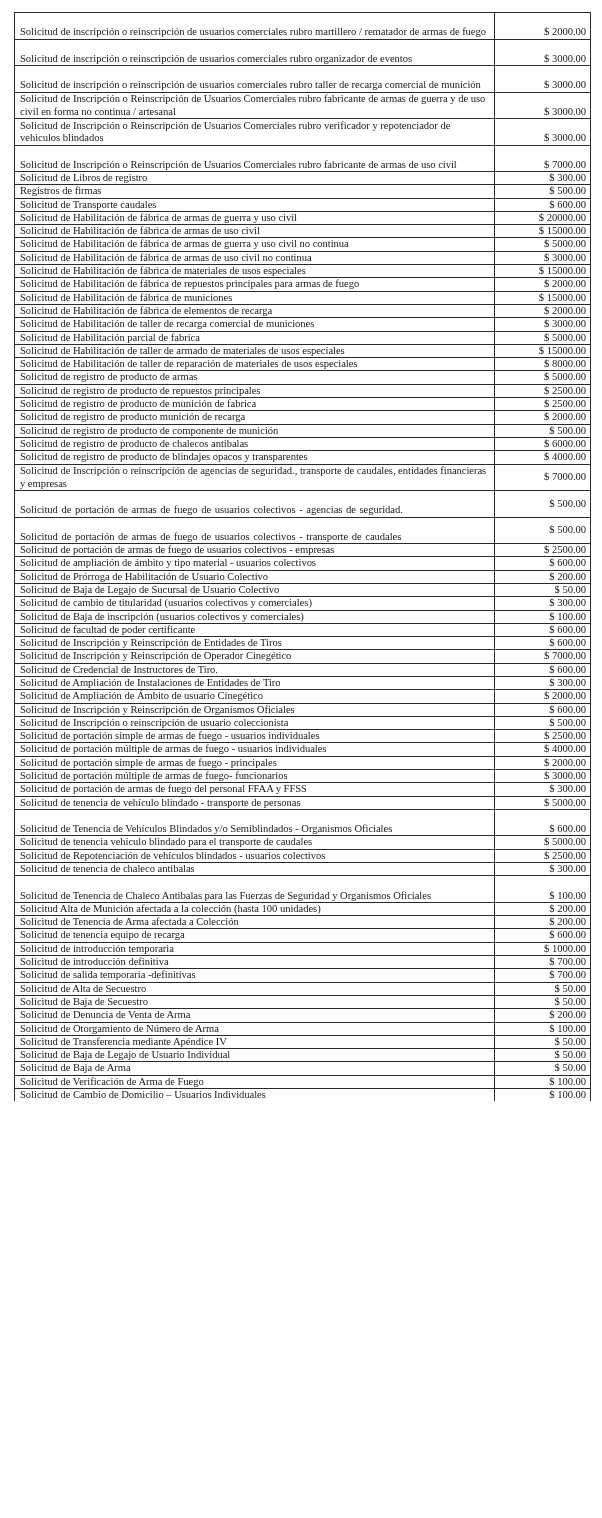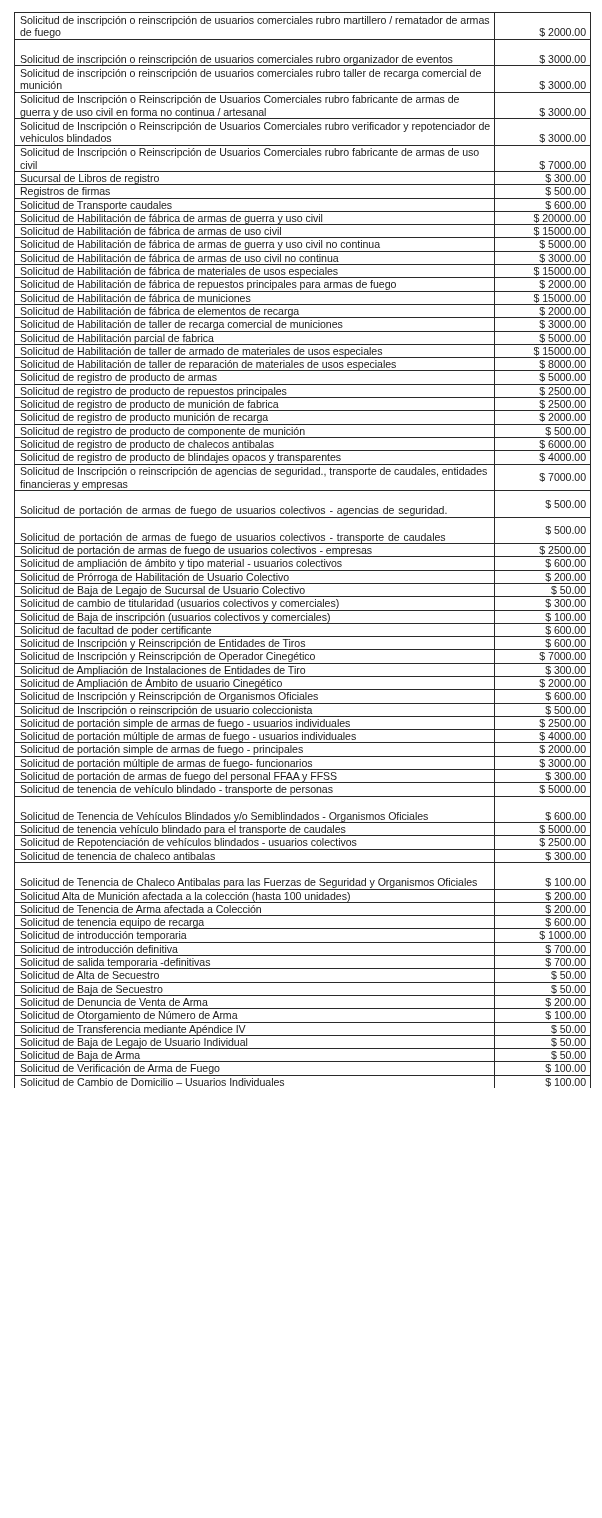--- a/index.html
+++ b/index.html
@@ -1,20 +1,20 @@
 <!DOCTYPE html>
 <html><head>
 <meta charset="utf-8">
 <style>
   html, body { margin: 0; padding: 0; background: #ffffff; }
   body { width: 602px; height: 1518px; position: relative; overflow: hidden; }
   .fee-table {
     position: absolute; left: 14px; top: 12px; width: 576px;
     border-collapse: collapse; table-layout: fixed;
-    font-family: Liberation Sans, sans-serif; font-size: 10.6px;
+    font-family: Liberation Serif, serif; font-size: 10.6px;
     color: #1a1a1a; letter-spacing: -0.05px; padding-left: 40px;
   }
   .fee-table col.desc { width: 480px; }
   .fee-table col.amt { width: 96px; }
   .fee-table td {
     border: 1px solid #2a2a2a; padding: 0 3px 0 5px;
     line-height: 12.3px; height: 12.3px; vertical-align: bottom;
     overflow: hidden;
   }
   .fee-table tr.two td { height: 25.5px; }
@@ -50,21 +50,21 @@
       </tr>
       <tr class="two">
         <td class="desc">Solicitud de Inscripción o Reinscripción de Usuarios Comerciales rubro verificador y repotenciador de vehiculos blindados</td>
         <td class="amt">$ 3000.00</td>
       </tr>
       <tr class="two">
         <td class="desc">Solicitud de Inscripción o Reinscripción de Usuarios Comerciales rubro fabricante de armas de uso civil</td>
         <td class="amt">$ 7000.00</td>
       </tr>
       <tr>
-        <td class="desc">Sucursal de Libros de registro</td>
+        <td class="desc">Solicitud de Libros de registro</td>
         <td class="amt">$ 300.00</td>
       </tr>
       <tr>
         <td class="desc">Registros de firmas</td>
         <td class="amt">$ 500.00</td>
       </tr>
       <tr>
         <td class="desc">Solicitud de Transporte caudales</td>
         <td class="amt">$ 600.00</td>
       </tr>
@@ -184,20 +184,24 @@
         <td class="desc">Solicitud de facultad de poder certificante</td>
         <td class="amt">$ 600.00</td>
       </tr>
       <tr>
         <td class="desc">Solicitud de Inscripción y Reinscripción de Entidades de Tiros</td>
         <td class="amt">$ 600.00</td>
       </tr>
       <tr>
         <td class="desc">Solicitud de Inscripción y Reinscripción de Operador Cinegético</td>
         <td class="amt">$ 7000.00</td>
+      </tr>
+      <tr>
+        <td class="desc">Solicitud de Credencial de Instructores de Tiro.</td>
+        <td class="amt">$ 600.00</td>
       </tr>
       <tr>
         <td class="desc">Solicitud de Ampliación de Instalaciones de Entidades de Tiro</td>
         <td class="amt">$ 300.00</td>
       </tr>
       <tr>
         <td class="desc">Solicitud de Ampliación de Ámbito de usuario Cinegético</td>
         <td class="amt">$ 2000.00</td>
       </tr>
       <tr>

